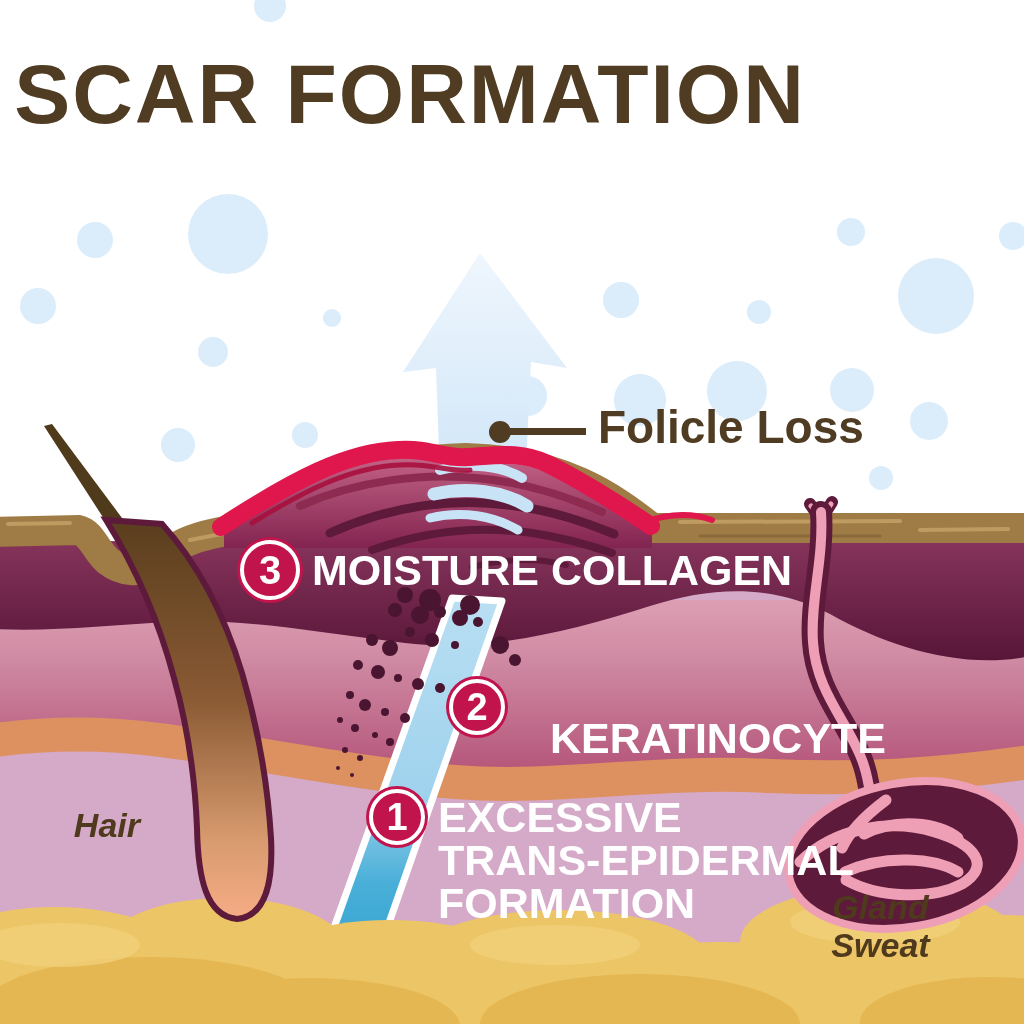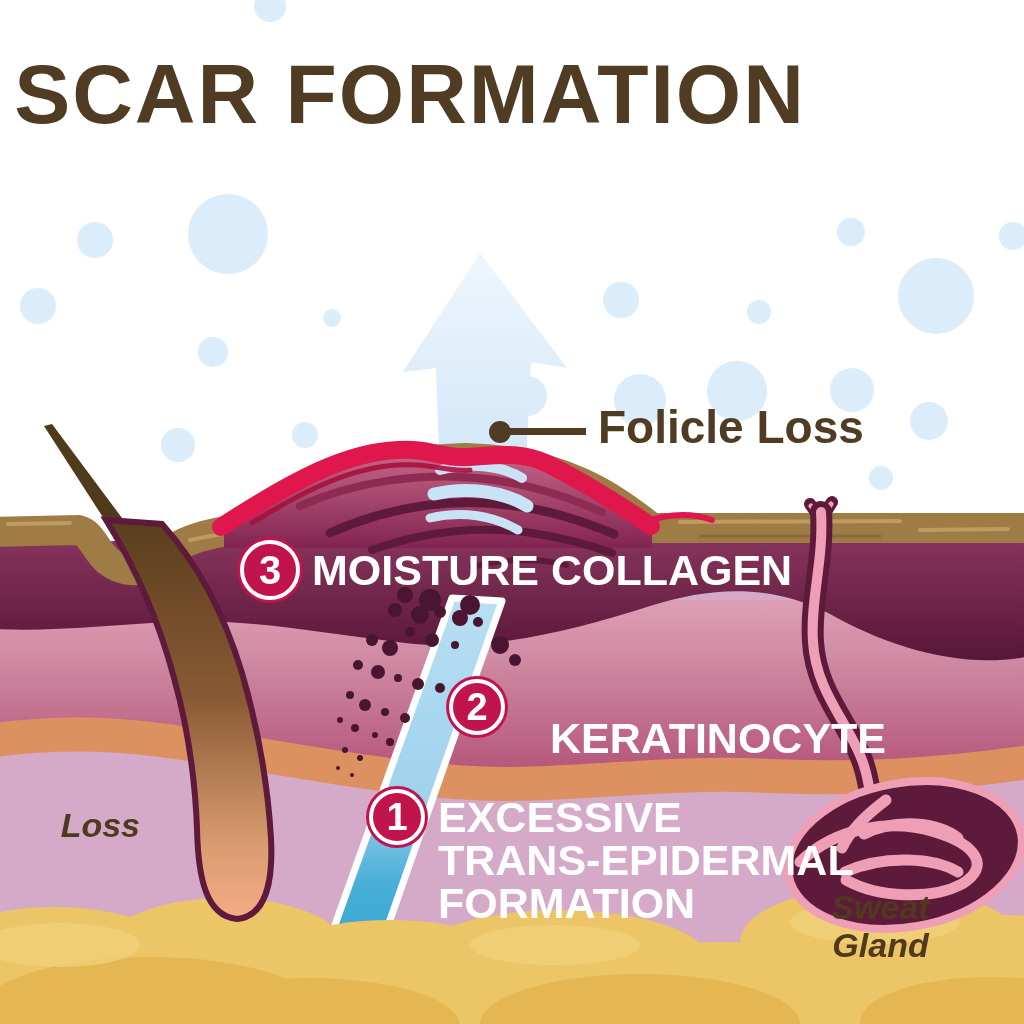--- a/index.html
+++ b/index.html
@@ -223,20 +223,20 @@
   <div class="step-label l2">
     <span class="lbl-line">KERATINOCYTE</span>
   </div>
   <div class="step-label l1">
     <span class="lbl-line">EXCESSIVE</span>
     <span class="lbl-line">TRANS-EPIDERMAL</span>
     <span class="lbl-line">FORMATION</span>
   </div>
 
   <div class="anat-label hair">
-    <span class="lbl-line">Loss</span>
+    <span class="lbl-line">Hair</span>
   </div>
   <div class="anat-label sweat">
+    <span class="lbl-line">Gland</span>
     <span class="lbl-line">Sweat</span>
-    <span class="lbl-line">Gland</span>
   </div>
 
 </div>
 
 </body></html>

